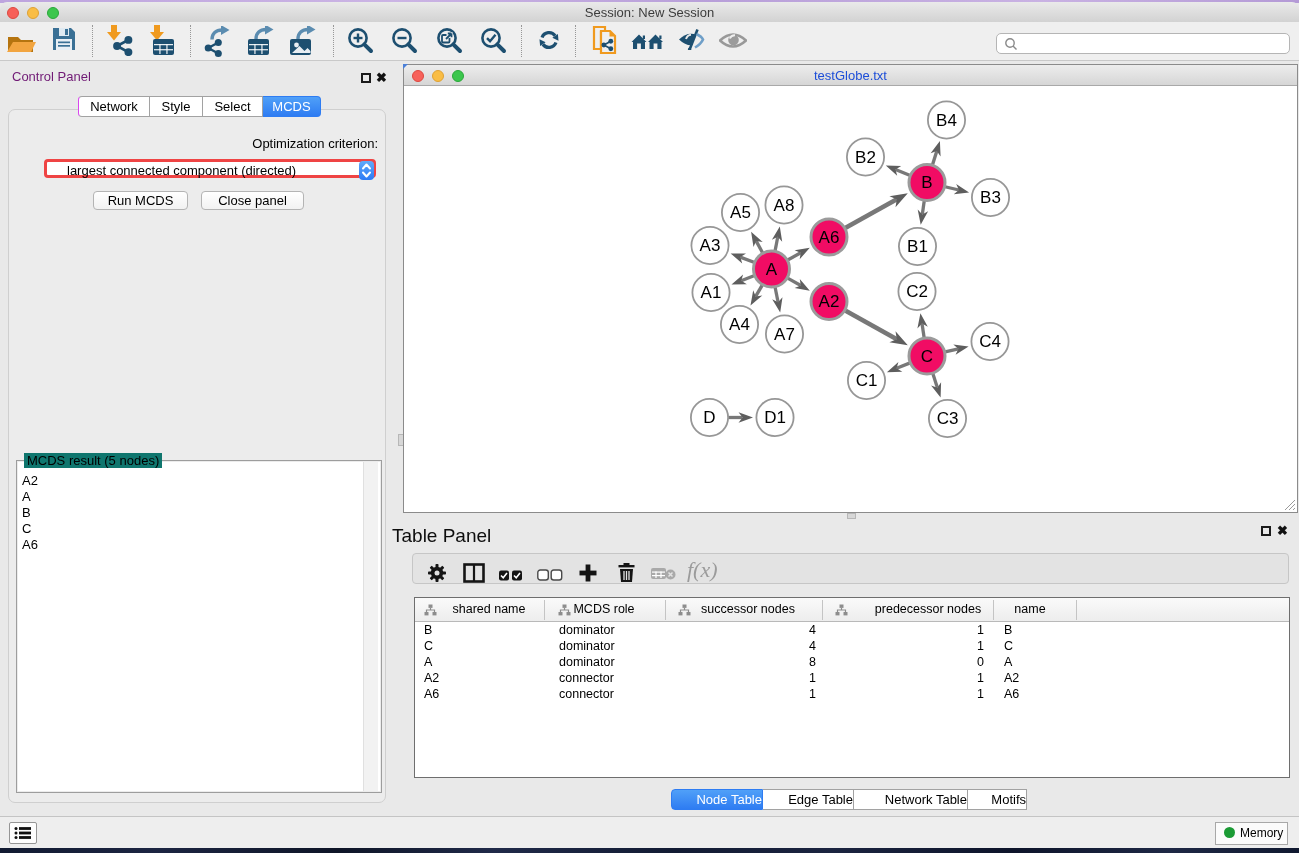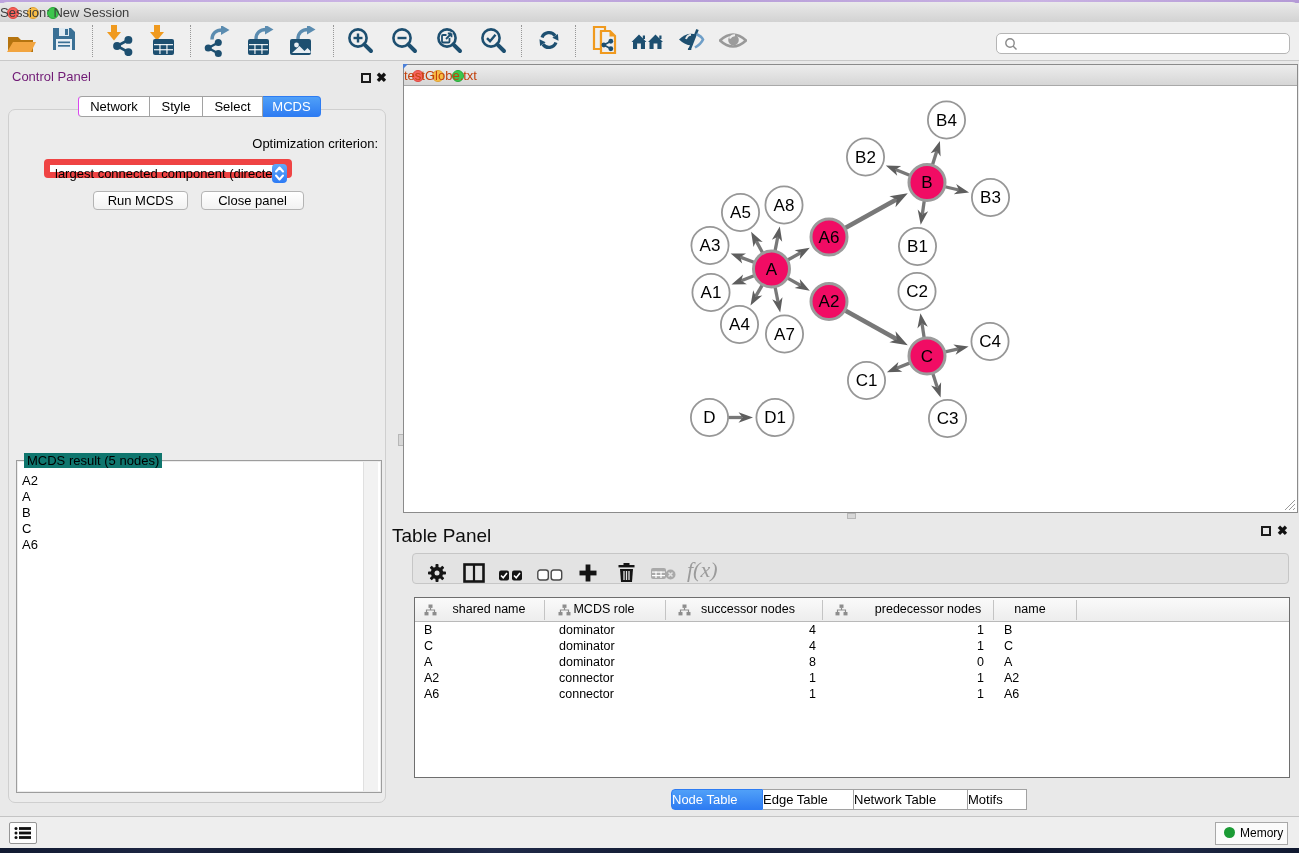--- a/index.html
+++ b/index.html
@@ -5,64 +5,64 @@
 body{font-family:"Liberation Sans",sans-serif;background:#e9e9e9;position:relative}
 .abs{position:absolute}
 #wallp-top{left:0;top:0;width:1299px;height:3px;background:linear-gradient(90deg,#bda4de,#cbb4e4 30%,#b89fd9 55%,#c9b2e3 80%,#b49ad6)}
 #wallp-bot{left:0;top:848px;width:1299px;height:5px;background:linear-gradient(90deg,#111a31,#1c2542 12%,#0e1527 26%,#202a49 38%,#121b33 52%,#1b2440 64%,#0d142a 78%,#1e2845 90%,#101930)}
 #appwin{left:0;top:2px;width:1299px;height:846px;background:#e9e9e9;border-radius:7px 7px 0 0;overflow:hidden}
 #titlebar{left:0;top:0;width:1299px;height:21px;background:linear-gradient(#eaeaea,#d2d2d2);border-bottom:1px solid #ababab;border-radius:7px 7px 0 0}
 .tl{position:absolute;top:5px;width:12px;height:12px;border-radius:50%}
 #titlebar .t1{left:7px;background:#f75f58;border:1px solid #dd4840}
 #titlebar .t2{left:27px;background:#f9bd45;border:1px solid #dfa134}
 #titlebar .t3{left:47px;background:#3cc64d;border:1px solid #2aa83a}
-#title-text{left:0;top:3px;width:1299px;font-size:13px;color:#3c3c3c}
+#title-text{left:0;top:3px;width:1299px;text-align:center;font-size:13px;color:#3c3c3c}
 #toolbar{left:0;top:21px;width:1299px;height:39px;background:#efefef;border-bottom:1px solid #c9c9c9}
 .tbi{position:absolute;top:5px}
 .tsep{position:absolute;top:3px;height:32px;width:0;border-left:1px dotted #979797}
 #searchbox{left:996px;top:11px;width:294px;height:21px;background:#fff;border:1px solid #b5b5b5;border-radius:5px}
 
 #cp-title{left:12px;top:69px;font-size:13px;color:#701a75}
 .float-ic{position:absolute;width:10px;height:10px;border:2px solid #1b1b1b}
 .close-ic{position:absolute;font-size:13px;font-weight:bold;color:#111;line-height:10px}
 #cp-panel{left:8px;top:109px;width:378px;height:694px;background:#ececec;border:1px solid #cfcfcf;border-radius:7px}
 .tabrow{position:absolute;display:flex}
 .tab{height:21px;line-height:20px;text-align:center;font-size:13px;color:#000;background:#fff;border:1px solid #a2a2a2;border-left:none}
 .tab.first{border-left:1px solid #d946ef;border-radius:4px 0 0 4px}
 .tab.last{border-radius:0 4px 4px 0}
 .tab.sel{background:linear-gradient(#50a0f8,#2e7cf2);color:#fff;border-color:#2e7cf2}
 #opt-label{left:9px;top:136px;width:378px;text-align:right;font-size:13px;color:#000}
-#dropdown{left:44px;top:159px;width:248px;height:19px;background:#fff;border:6px solid #ef4444;border-radius:4px;font-size:13px;color:#000;line-height:17px;padding-left:5px}
+#dropdown{left:44px;top:159px;width:332px;height:19px;background:#fff;border:3px solid #ef4444;border-radius:4px;font-size:13px;color:#000;line-height:17px;padding-left:20px}
 #spinner{position:absolute;right:-1px;top:-1px;width:15px;height:19px;border-radius:4px;background:linear-gradient(#62aaf9,#2c7af5)}
 .btn{position:absolute;height:19px;background:linear-gradient(#ffffff,#f2f2f2);border:1px solid #b4b4b4;border-radius:4px;font-size:13px;color:#000;text-align:center;line-height:17px}
 #fieldset{left:16px;top:460px;width:366px;height:333px;border:1px solid #9d9d9d}
 #fieldset-label{left:24px;top:453px;background:#0f766e;padding:0 3px;font-size:13px;color:#000}
 #mcds-list{left:18px;top:462px;width:362px;height:329px;background:#fff;font-size:13px;color:#000;line-height:16px;padding:11px 0 0 4px}
 #mcds-scroll{left:363px;top:462px;width:15px;height:329px;background:#f2f2f2;border-left:1px solid #e0e0e0}
 
 #vdiv-handle{left:398px;top:434px;width:6px;height:12px;background:#d7d7d7;border:1px solid #b7b7b7}
 #hdiv-handle{left:847px;top:513px;width:9px;height:6px;background:#d7d7d7;border:1px solid #b7b7b7}
 
 #netwin{left:403px;top:64px;width:895px;height:449px;background:#fff;border:1px solid #8b8b8b}
 #net-titlebar{position:absolute;left:0;top:0;width:893px;height:21px;background:linear-gradient(#ededed,#d6d6d6);border-bottom:1px solid #a9a9a9}
 #net-titlebar .t1{left:8px;background:#f7625b;border:1px solid #dd4840}
 #net-titlebar .t2{left:28px;background:#f9bd45;border:1px solid #dfa134}
 #net-titlebar .t3{left:48px;background:#3cc64d;border:1px solid #2aa83a}
-#net-title-text{position:absolute;left:0;top:3px;width:893px;font-size:13px;color:#c2410c}
+#net-title-text{position:absolute;left:0;top:3px;width:893px;text-align:center;font-size:13px;color:#1d4ed8}
 #net-corner{position:absolute;left:-1px;top:-1px;width:0;height:0;border-left:5px solid #4a7fd8;border-bottom:5px solid transparent}
 
 #tp-title{left:392px;top:525px;font-size:19px;color:#0d0d0d}
 #tp-toolbar{left:412px;top:553px;width:877px;height:31px;background:#e3e3e3;border:1px solid #c6c6c6;border-radius:4px}
 #tbl{left:414px;top:597px;width:876px;height:181px;background:#fff;border:1px solid #6e6e6e}
 #tbl-head{position:absolute;left:0;top:0;width:874px;height:24px;background:linear-gradient(#fafafa,#ededed);border-bottom:1px solid #b9b9b9}
 .th{position:absolute;top:4px;font-size:12.5px;color:#000;text-align:center}
 .thsep{position:absolute;top:2px;height:20px;border-left:1px solid #c4c4c4}
 .td{position:absolute;font-size:12.5px;color:#000}
 
-.btab{height:21px;line-height:20px;text-align:left;font-size:13px;color:#000;background:#fff;border:1px solid #a2a2a2;border-left:none}
+.btab{height:21px;line-height:20px;text-align:right;font-size:13px;color:#000;background:#fff;border:1px solid #a2a2a2;border-left:none}
 
 #statusbar{left:0;top:816px;width:1299px;height:32px;background:#eeeeee;border-top:1px solid #c4c4c4}
 #listbtn{left:9px;top:822px;width:28px;height:22px;background:#fdfdfd;border:1px solid #959595;border-radius:2px}
 #membtn{left:1215px;top:822px;width:73px;height:23px;background:#fbfbfb;border:1px solid #a8a8a8;font-size:12px;color:#000;line-height:21px}
 </style></head><body>
 <div class="abs" id="appwin"></div>
 <div class="abs" id="wallp-top"></div>
 <div class="abs" id="wallp-bot"></div>
 <div class="abs" id="titlebar" style="top:2px">
     <div class="tl t1"></div>

